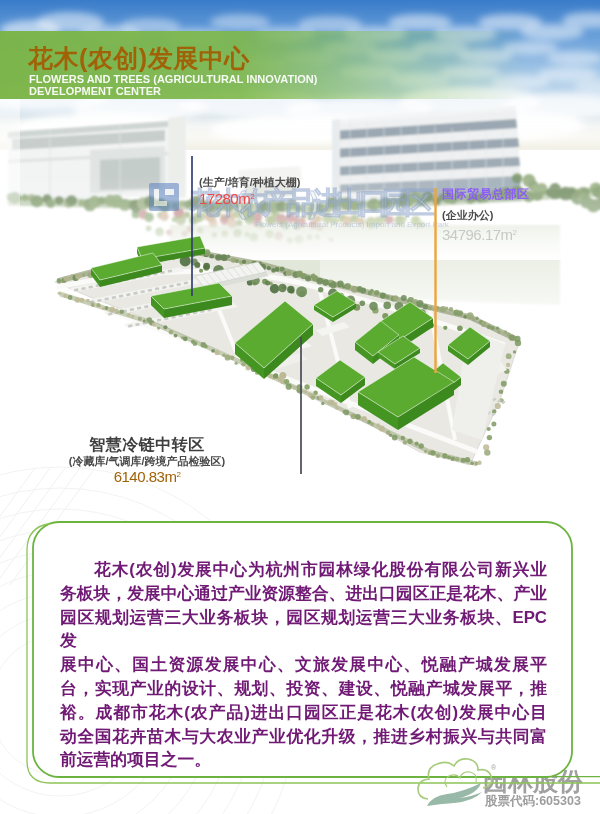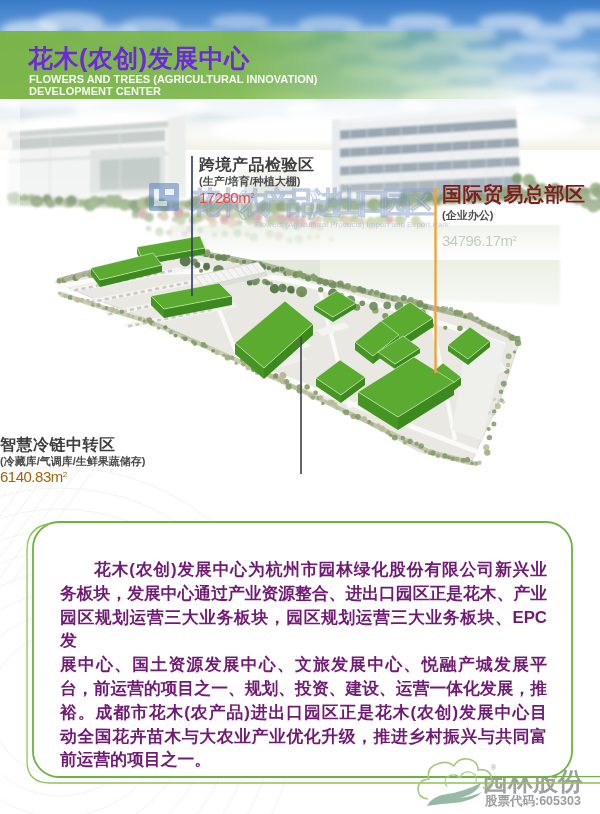--- a/index.html
+++ b/index.html
@@ -836,44 +836,43 @@
 <g>
 <path d="M428,799 q-10,-1 -10,-10 q0,-9 11,-10 q-3,-11 8,-15 q10,-4 17,2 q4,-8 14,-7 q10,2 10,11 q10,-2 13,6 q3,9 -8,12" fill="none" stroke="#a6cb7c" stroke-width="1.6"></path>
 <path d="M447,787 q-5,-7 2,-11 q7,-3 11,2 q2,-7 10,-6 q8,2 6,10" fill="none" stroke="#a6cb7c" stroke-width="1.1"></path>
 <path d="M427,806 q5,-10 20,-12 q16,-2 34,-11 q-4,11 -22,15 q12,-1 23,-6 q-8,9 -28,11 q-15,1 -27,3 z" fill="#98b9a7"></path>
 <text x="491" y="770" font-size="7" fill="#9e9e9e">®</text>
 </g>
 </svg>
 
 <div class="abs" style="left:0;top:31px;width:600px;height:68px;background:linear-gradient(90deg,rgba(122,180,70,0.97) 0%,rgba(126,184,74,0.9) 40%,rgba(140,195,90,0.35) 68%,rgba(150,200,100,0) 88%)"></div>
 
-<div class="abs" style="left:28px;top:42px;color:#6d28d9;font-weight:bold;font-size:25px;letter-spacing:0.5px">花木(农创)发展中心</div>
+<div class="abs" style="left:28px;top:42px;color:#a16207;font-weight:bold;font-size:25px;letter-spacing:0.5px">花木(农创)发展中心</div>
 
 <div class="abs" style="left:29px;top:74px;color:rgba(255,255,255,0.93);font-weight:bold;font-size:11px;letter-spacing:0px;line-height:11.5px">FLOWERS AND TREES (AGRICULTURAL INNOVATION)<br>DEVELOPMENT CENTER</div>
 
 <div class="abs" style="left:199px;top:156px">
-<div style="font-size:16px;line-height:17px;font-weight:bold;color:#3e3e3e;letter-spacing:0.5px">跨境产品检验区</div>
-<div style="font-size:11px;line-height:12px;font-weight:bold;color:#4a4a4a;margin-top:2px">(生产/培育/种植大棚)</div>
+<div style="font-size:11px;line-height:12px;font-weight:bold;color:#4a4a4a;margin-top:20px">(生产/培育/种植大棚)</div>
 <div style="font-size:15px;line-height:16px;color:#ef4444;margin-top:1px;letter-spacing:-0.5px">17280m<span style="font-size:8px;vertical-align:5px">2</span></div>
 </div>
 
 <div class="abs" style="left:442px;top:186px">
-<div style="font-size:20px;line-height:17px;font-weight:bold;color:#7f1d1d;letter-spacing:0.5px">国际贸易总部区</div>
+<div style="font-size:12px;line-height:17px;font-weight:bold;color:#8b5cf6;letter-spacing:0.5px">国际贸易总部区</div>
 <div style="font-size:11px;line-height:12px;font-weight:bold;color:#4a4a4a;margin-top:6px">(企业办公)</div>
-<div style="font-size:15px;line-height:16px;color:#c6cac6;margin-top:10px;letter-spacing:-0.5px">34796.17m<span style="font-size:8px;vertical-align:5px">2</span></div>
+<div style="font-size:15px;line-height:16px;color:#c6cac6;margin-top:4px;letter-spacing:-0.5px">34796.17m<span style="font-size:8px;vertical-align:5px">2</span></div>
 </div>
 
-<div class="abs" style="left:0;top:436px;width:294px;text-align:left">
+<div class="abs" style="left:0;top:436px;width:294px;text-align:center">
 <div style="font-size:16px;line-height:17px;font-weight:bold;color:#3e3e3e;letter-spacing:0.5px">智慧冷链中转区</div>
-<div style="font-size:11px;line-height:12px;font-weight:bold;color:#4a4a4a;margin-top:2px">(冷藏库/气调库/生鲜果蔬储存)</div>
+<div style="font-size:11px;line-height:12px;font-weight:bold;color:#4a4a4a;margin-top:2px">(冷藏库/气调库/跨境产品检验区)</div>
 <div style="font-size:15px;line-height:16px;color:#a16207;margin-top:0px;letter-spacing:-0.5px">6140.83m<span style="font-size:8px;vertical-align:5px">2</span></div>
 </div>
 
 <div class="abs" style="left:60px;top:558px;width:487px;font-size:16.8px;font-weight:bold;color:#701a75;line-height:23.8px">
 <div style="text-align:justify;text-align-last:justify;text-indent:34px;">花木(农创)发展中心为杭州市园林绿化股份有限公司新兴业</div>
 <div style="text-align:justify;text-align-last:justify;">务板块，发展中心通过产业资源整合、进出口园区正是花木、产业</div>
 <div style="text-align:justify;text-align-last:justify;">园区规划运营三大业务板块，园区规划运营三大业务板块、EPC发</div>
 <div style="text-align:justify;text-align-last:justify;">展中心、国土资源发展中心、文旅发展中心、悦融产城发展平</div>
-<div style="text-align:justify;text-align-last:justify;">台，前运营的项目之一、规划、投资、建设、运营一体化发展，推</div>
+<div style="text-align:justify;text-align-last:justify;">台，实现产业的设计、规划、投资、建设、悦融产城发展平，推</div>
 <div style="text-align:justify;text-align-last:justify;">裕。成都市花木(农产品)进出口园区正是花木(农创)发展中心目</div>
 <div style="text-align:justify;text-align-last:justify;">动全国花卉苗木与大农业产业优化升级，推进乡村振兴与共同富</div>
 <div style="">前运营的项目之一。</div>
 </div>
 </div>
 </body></html>

